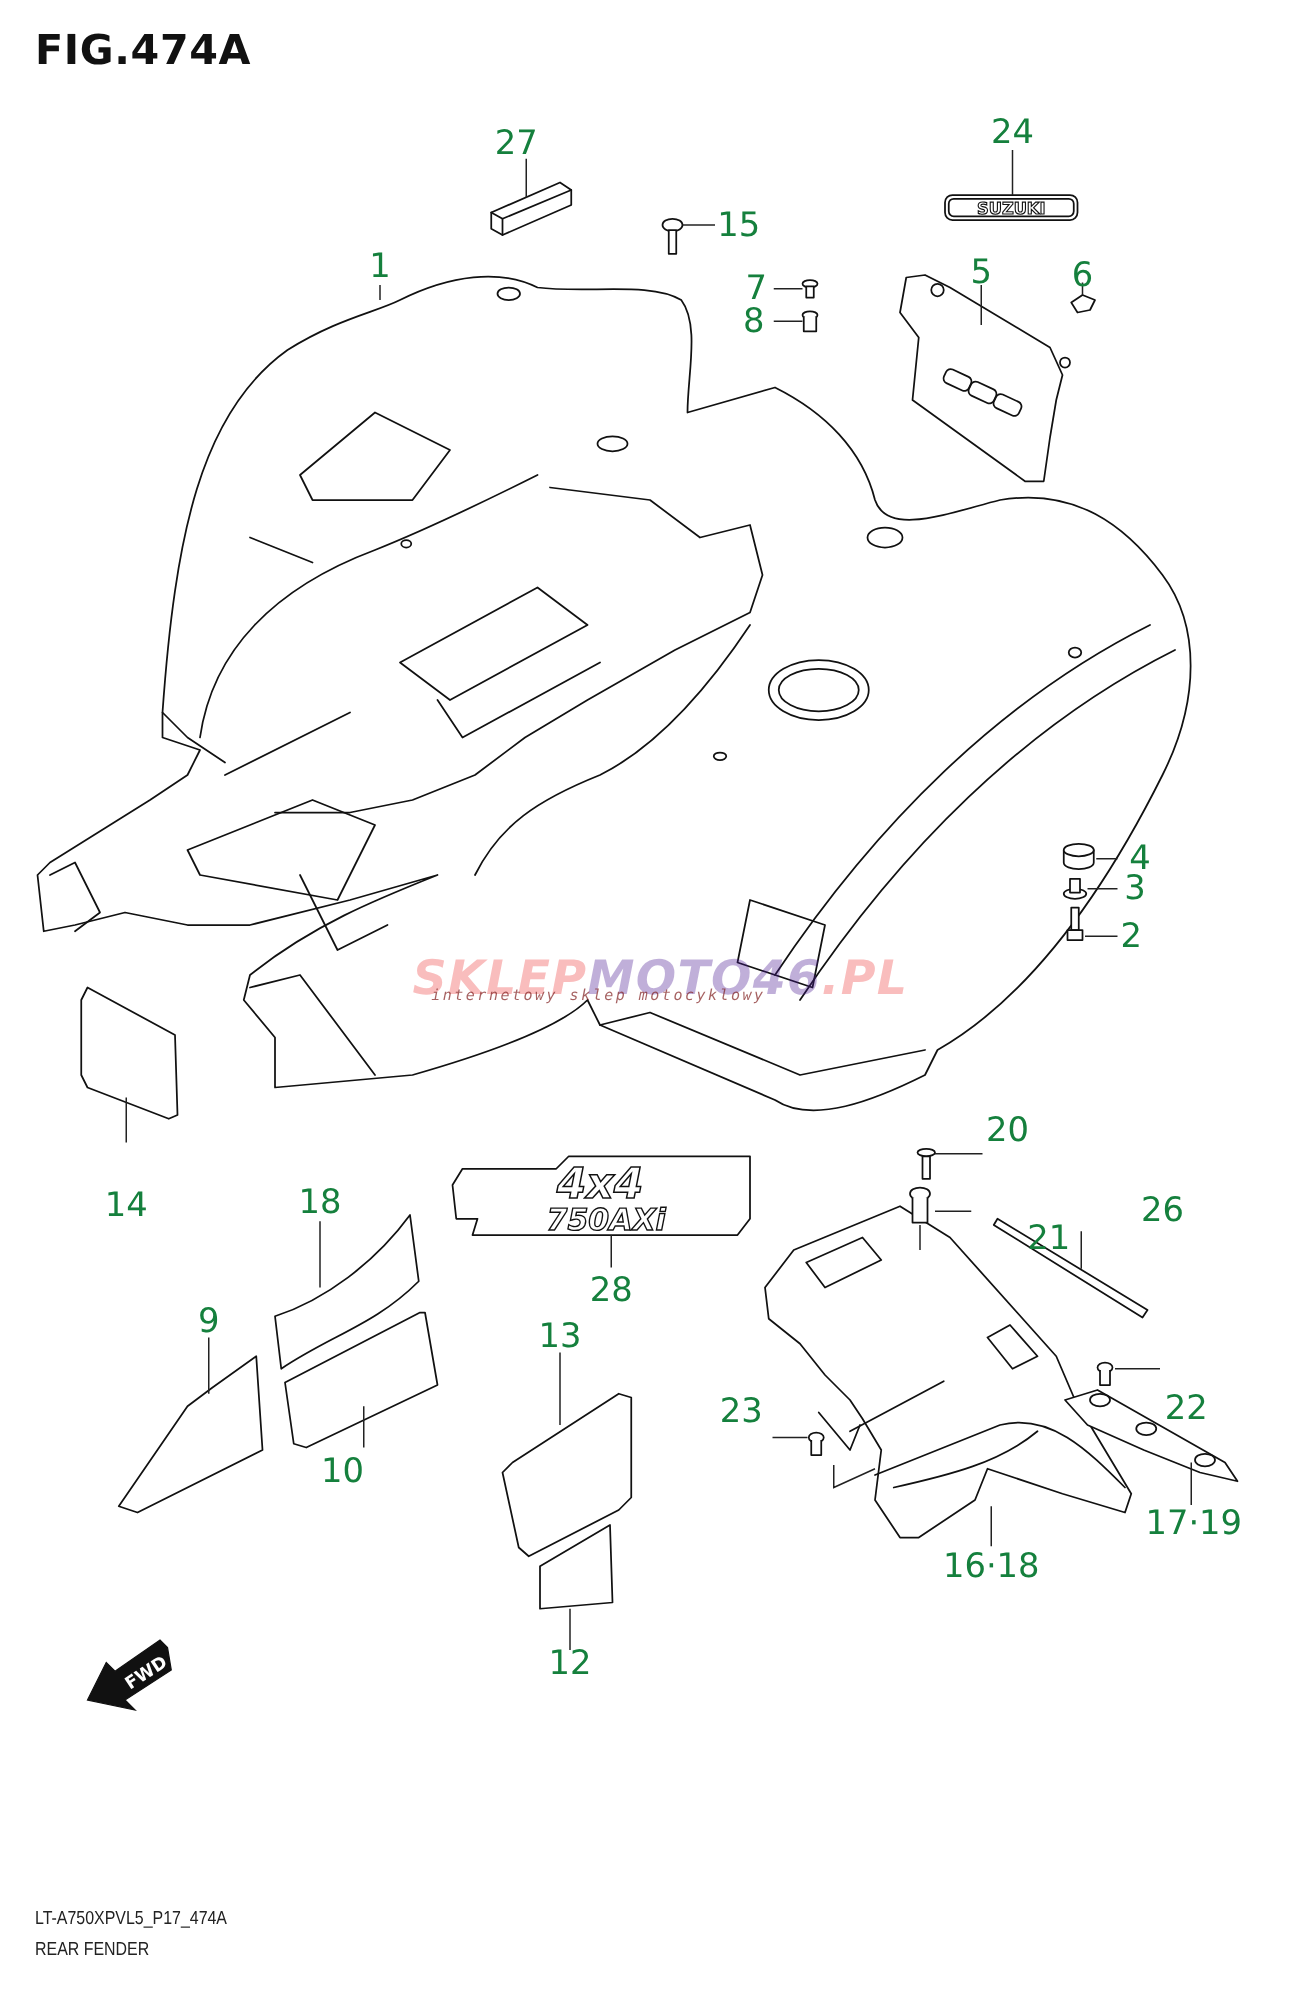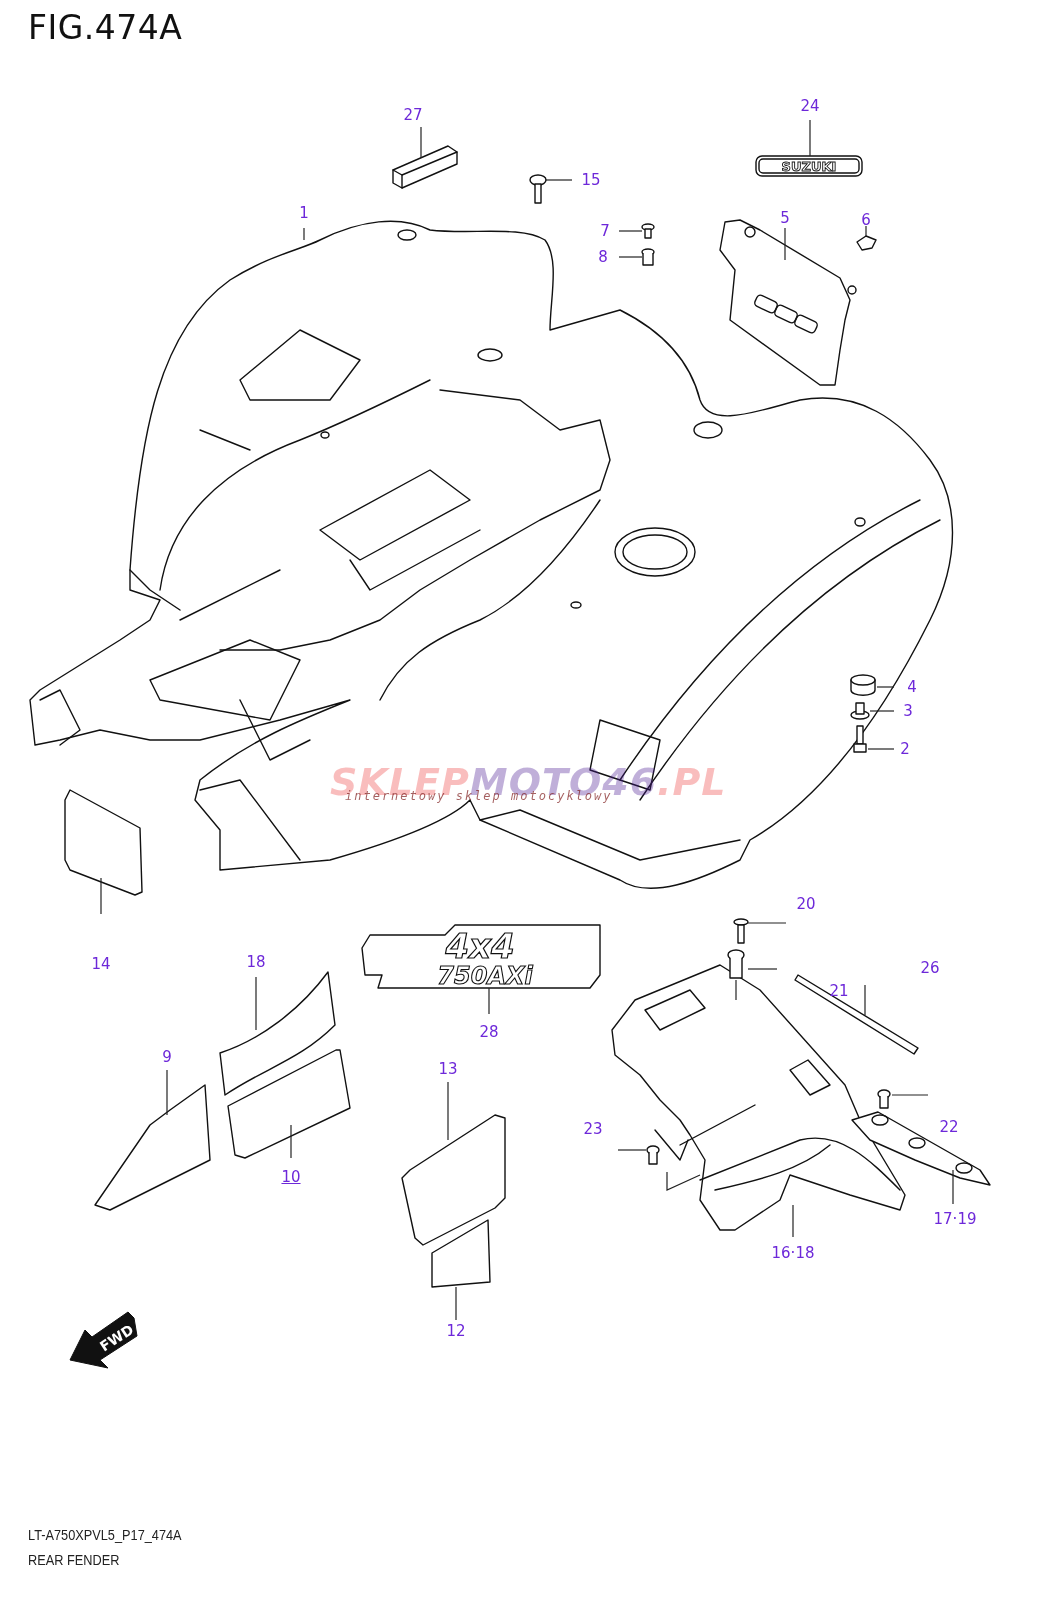--- a/index.html
+++ b/index.html
@@ -1,25 +1,25 @@
 <!DOCTYPE html>
 <html><head>
 <meta charset="utf-8">
 <style>
   html, body { margin: 0; padding: 0; background: #ffffff; }
   body { width: 1040px; height: 1600px; position: relative; overflow: hidden; font-family: "DejaVu Sans", sans-serif; }
-  .fig-title { position: absolute; left: 28px; top: 8px; font-family: "DejaVu Sans", sans-serif; font-weight: normal; font-size: 33px; color: #111; letter-spacing: 0.5px; }
+  .fig-title { position: absolute; left: 28px; top: 20px; font-family: "DejaVu Sans", sans-serif; font-weight: bold; font-size: 33px; color: #111; letter-spacing: 0.5px; }
   .footer { position: absolute; left: 28px; font-family: "Liberation Sans", sans-serif; font-size: 15px; color: #222; transform: scaleX(0.85); transform-origin: left; }
   .footer.code { top: 1526px; }
   .footer.name { top: 1551px; }
   svg.diagram { position: absolute; left: 0; top: 0; }
   .ln { fill: none; stroke: #111; stroke-width: 1.4; stroke-linejoin: round; stroke-linecap: round; }
   .ln2 { fill: #fff; stroke: #111; stroke-width: 1.4; stroke-linejoin: round; }
   .lead { stroke: #222; stroke-width: 1.2; }
-  .label { position: absolute; font-family: "DejaVu Sans", sans-serif; font-size: 15px; color: #6d28d9; white-space: nowrap; transform: translate(-50%, -50%); }
+  .label { position: absolute; font-family: "DejaVu Sans", sans-serif; font-size: 27px; color: #15803d; white-space: nowrap; transform: translate(-50%, -50%); }
   .wm { position: absolute; left: 330px; top: 760px; font-family: "DejaVu Sans", sans-serif; font-weight: bold; font-style: italic; font-size: 38px; letter-spacing: 1px; opacity: 0.35; }
   .wm .a { color: #ef4444; } .wm .b { color: #4c1d95; }
   .wm-sub { position: absolute; left: 345px; top: 789px; font-family: "DejaVu Sans Mono", monospace; font-style: italic; font-size: 12px; letter-spacing: 2px; color: #7f1d1d; opacity: 0.7; }
   .badge-text { font-family: "DejaVu Sans", sans-serif; font-weight: bold; }
 </style>
 </head>
 <body>
 
 <div class="fig-title">FIG.474A</div>
 
@@ -216,21 +216,21 @@
 
 <div class="label" style="left:304px; top:213px;">1</div>
 <div class="label" style="left:905px; top:749px;">2</div>
 <div class="label" style="left:908px; top:711px;">3</div>
 <div class="label" style="left:912px; top:687px;">4</div>
 <div class="label" style="left:785px; top:218px;">5</div>
 <div class="label" style="left:866px; top:220px;">6</div>
 <div class="label" style="left:605px; top:231px;">7</div>
 <div class="label" style="left:603px; top:257px;">8</div>
 <div class="label" style="left:167px; top:1057px;">9</div>
-<div class="label" style="left:291px; top:1177px;text-decoration:underline;">10</div>
+<div class="label" style="left:274px; top:1177px;">10</div>
 <div class="label" style="left:256px; top:962px;">18</div>
 <div class="label" style="left:456px; top:1331px;">12</div>
 <div class="label" style="left:448px; top:1069px;">13</div>
 <div class="label" style="left:101px; top:929px;margin-top:35px;">14</div>
 <div class="label" style="left:591px; top:180px;">15</div>
 <div class="label" style="left:793px; top:1253px;">16·18</div>
 <div class="label" style="left:955px; top:1219px;">17·19</div>
 <div class="label" style="left:806px; top:904px;">20</div>
 <div class="label" style="left:839px; top:951px;margin-top:40px;">21</div>
 <div class="label" style="left:949px; top:1095px;margin-top:32px;">22</div>

